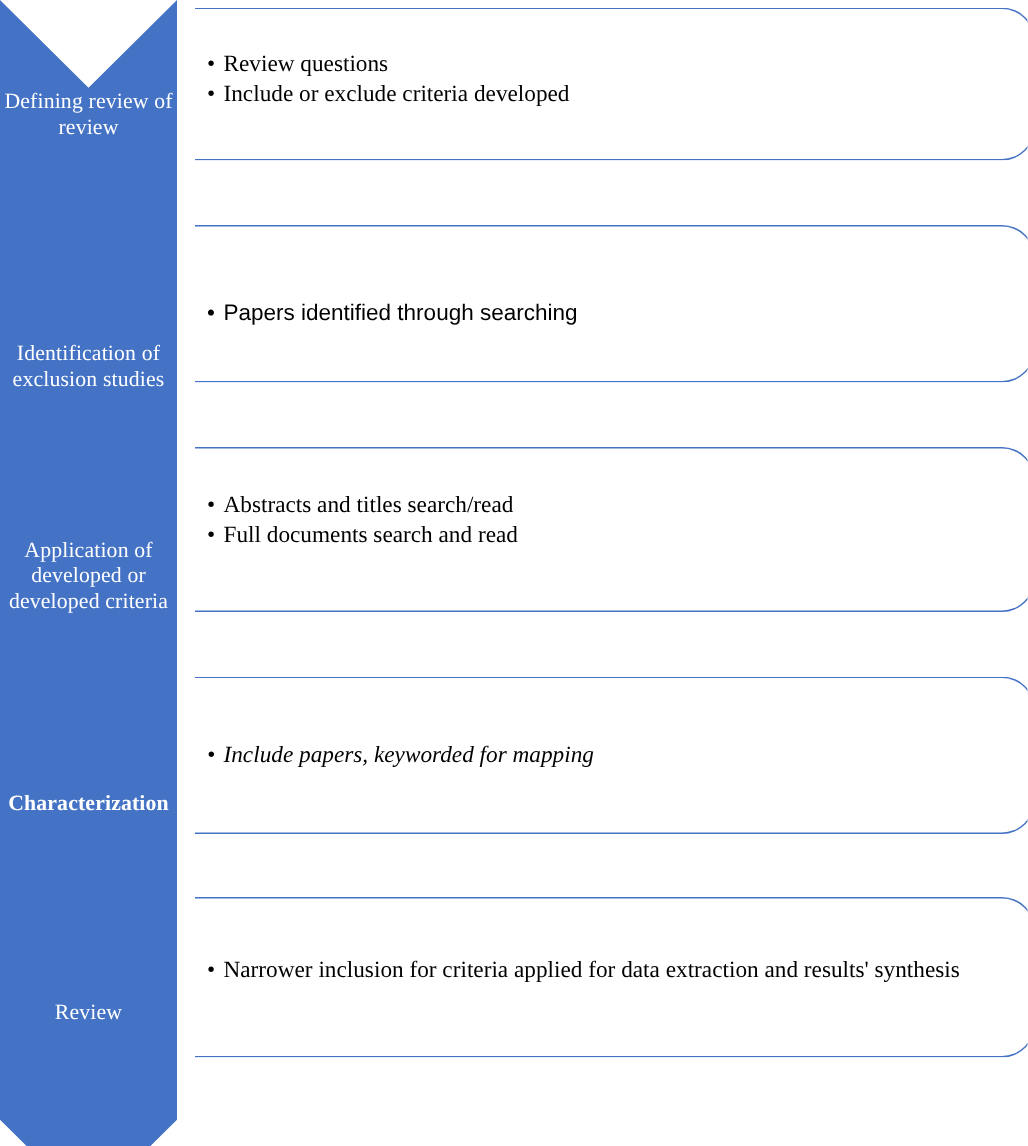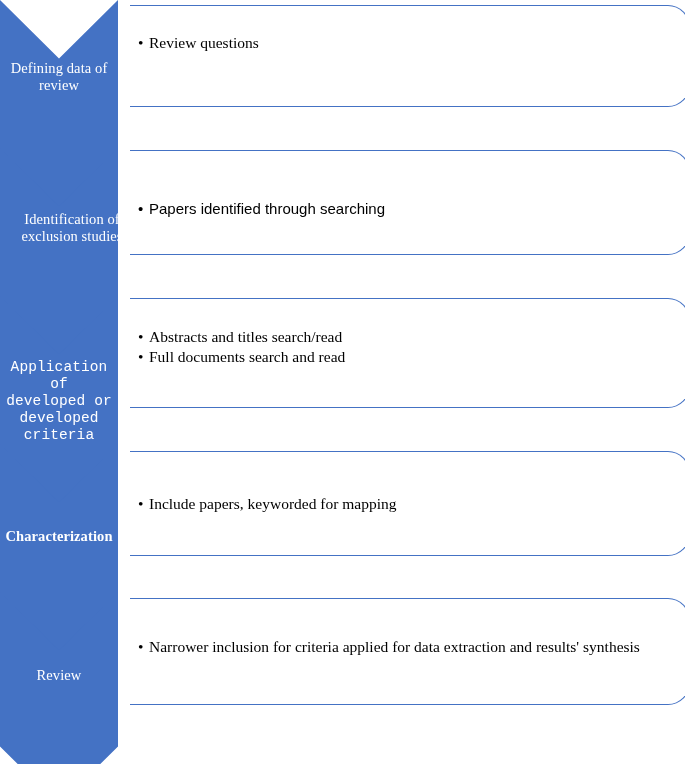--- a/index.html
+++ b/index.html
@@ -102,63 +102,64 @@
   }
 </style>
 </head>
 <body>
 
 <div id="flow-diagram">
     <div class="flow-row" style="top: 0px;">
       <div class="content-box no-left" style="top: 5px; height: 102px;">
         <div class="bullet-list" style="top: 27px;">
           <div class="bullet-item"><span class="bullet-dot">•</span><span>Review questions</span></div>
+          <div class="bullet-item"><span class="bullet-dot">•</span><span>Include or exclude criteria developed</span></div>
         </div>
       </div>
       <div class="chevron-wrap">
         <div class="chevron-shape" style="top: 0px; height: 213px;"></div>
         <div class="chevron-label" style="top: 60px;">
-          <div>Defining data of</div>
+          <div>Defining review of</div>
           <div>review</div>
         </div>
       </div>
     </div>
     <div class="flow-row" style="top: 0px;">
       <div class="content-box no-left" style="top: 150px; height: 105px;">
         <div class="bullet-list sans" style="top: 48px;">
           <div class="bullet-item"><span class="bullet-dot">•</span><span>Papers identified through searching</span></div>
         </div>
       </div>
       <div class="chevron-wrap">
         <div class="chevron-shape" style="top: 148px; height: 213px;"></div>
-        <div class="chevron-label" style="top: 211px; margin-left: 13px;">
+        <div class="chevron-label" style="top: 228px;">
           <div>Identification of</div>
           <div>exclusion studies</div>
         </div>
       </div>
     </div>
     <div class="flow-row" style="top: 0px;">
       <div class="content-box no-left" style="top: 298px; height: 110px;">
         <div class="bullet-list" style="top: 28px;">
           <div class="bullet-item"><span class="bullet-dot">•</span><span>Abstracts and titles search/read</span></div>
           <div class="bullet-item"><span class="bullet-dot">•</span><span>Full documents search and read</span></div>
         </div>
       </div>
       <div class="chevron-wrap">
         <div class="chevron-shape" style="top: 296px; height: 213px;"></div>
-        <div class="chevron-label" style="top: 359px; font-family: Liberation Mono, monospace;">
+        <div class="chevron-label" style="top: 359px;">
           <div>Application of</div>
           <div>developed or</div>
           <div>developed criteria</div>
         </div>
       </div>
     </div>
     <div class="flow-row" style="top: 0px;">
       <div class="content-box no-left" style="top: 451px; height: 105px;">
-        <div class="bullet-list" style="top: 42px;">
+        <div class="bullet-list" style="top: 42px; font-style: italic;">
           <div class="bullet-item"><span class="bullet-dot">•</span><span>Include papers, keyworded for mapping</span></div>
         </div>
       </div>
       <div class="chevron-wrap">
         <div class="chevron-shape" style="top: 444px; height: 213px;"></div>
         <div class="chevron-label" style="top: 528px; font-weight: bold;">
           <div>Characterization</div>
         </div>
       </div>
     </div>

